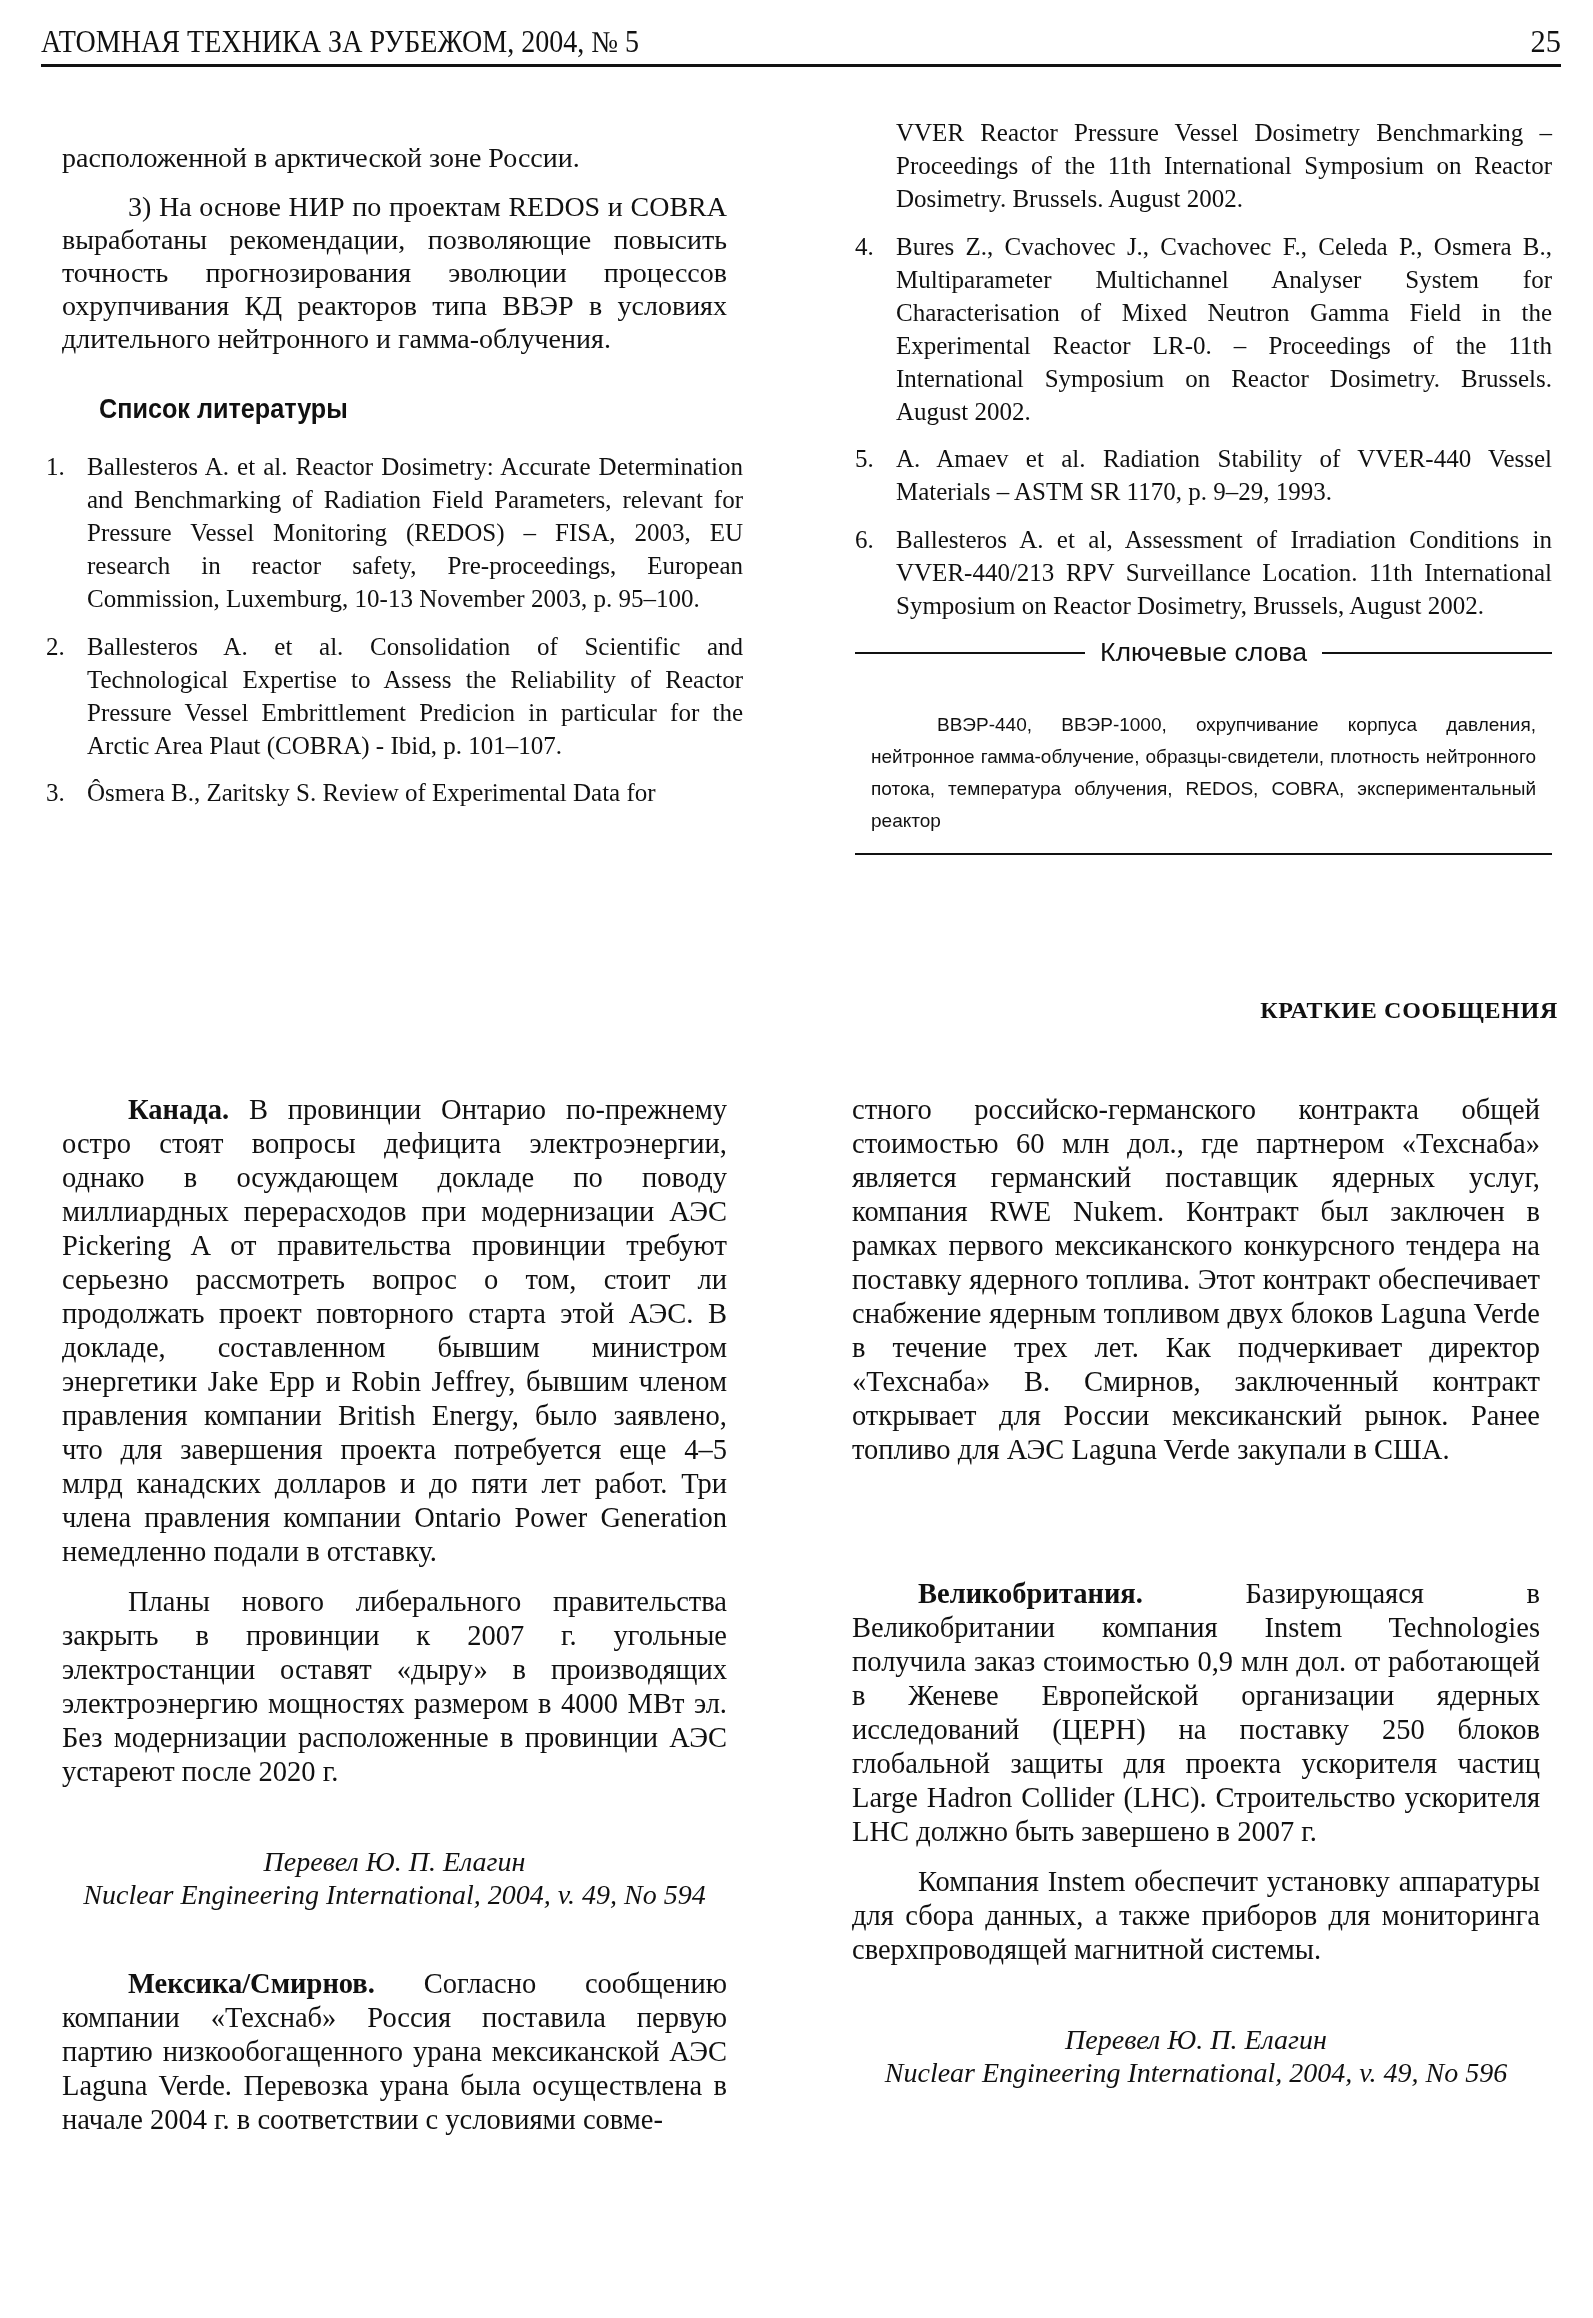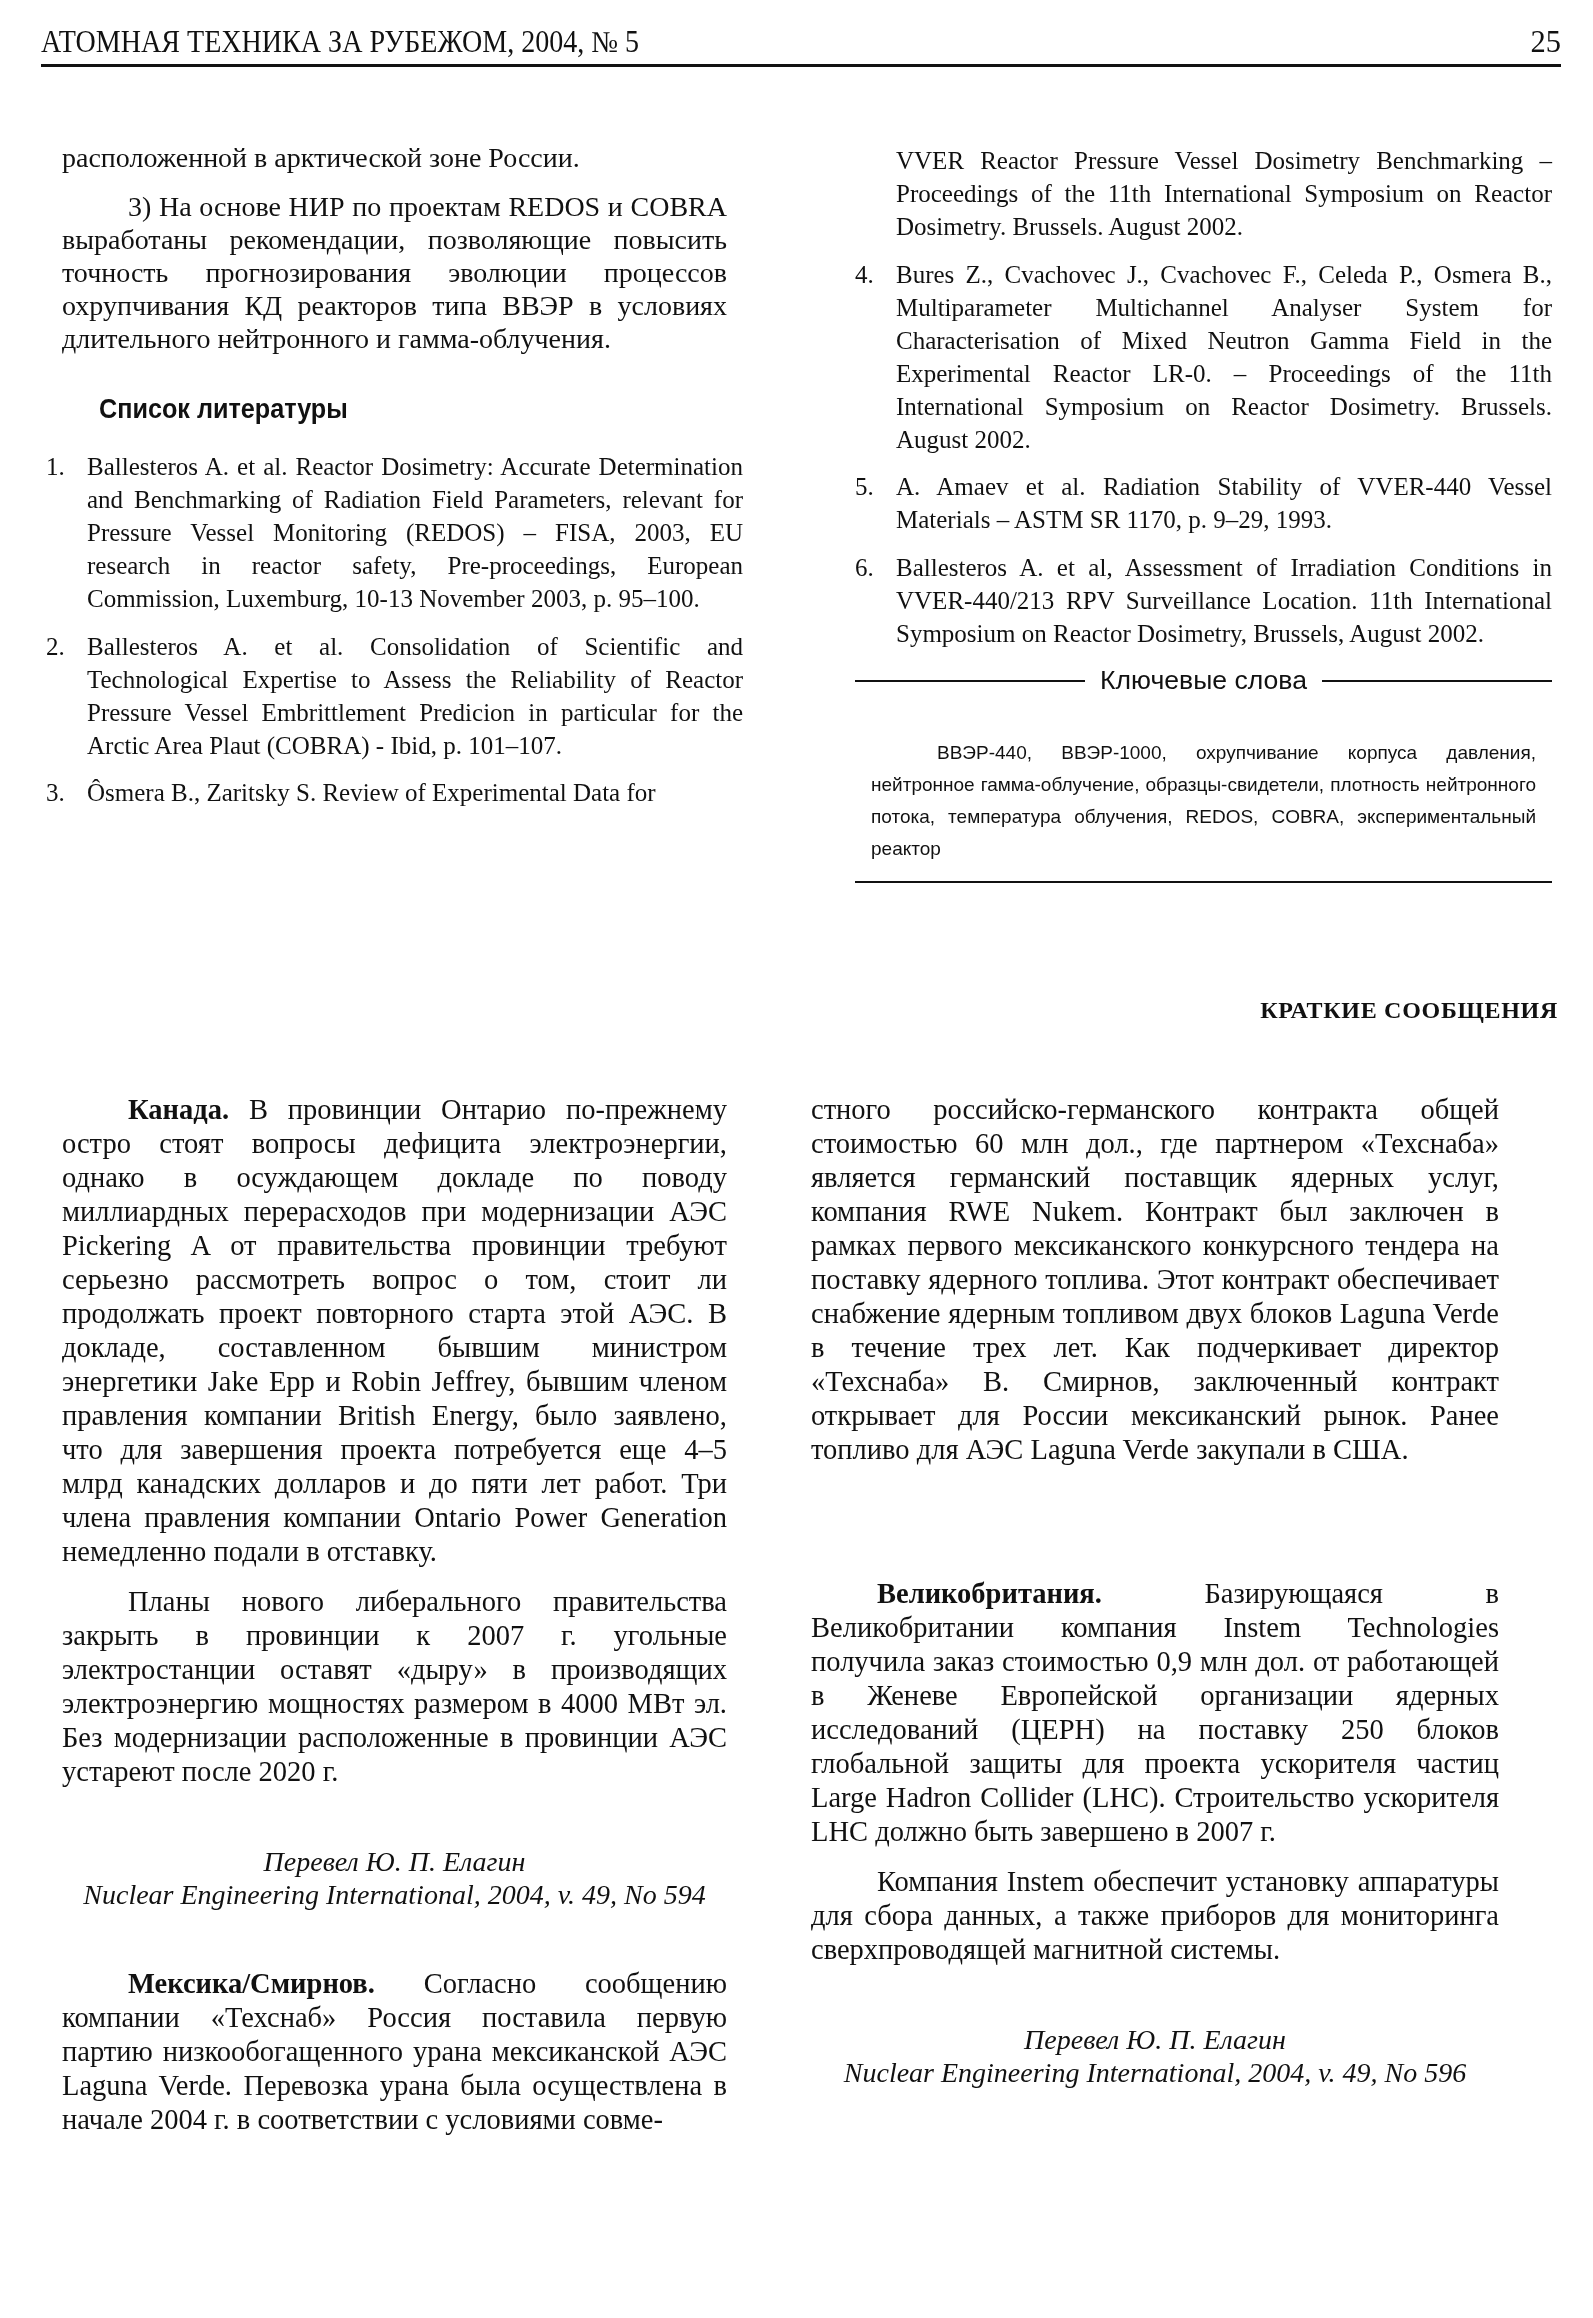--- a/index.html
+++ b/index.html
@@ -19,21 +19,21 @@
   .header .pageno {
     position: absolute; right: 0; top: 5.3px; font-size: 30.5px;
   }
   .header-rule {
     position: absolute; left: 41px; top: 64px; width: 1520px; height: 2.7px; background: #111;
   }
   .col { position: absolute; font-size: 28px; line-height: 33px; text-align: justify; }
   .col p { margin: 16px; }
   .indent { text-indent: 66px; }
   .left-top { left: 46px; top: 125px; width: 697px; }
-  .right-top { left: 855px; top: 144px; width: 697px; }
+  .right-top { left: 855px; top: 116px; width: 697px; }
   .refs { font-size: 25px; line-height: 33px; }
   .ref { position: relative; padding-left: 41px; margin-bottom: 14.6px; text-align: justify; }
   .ref .num { position: absolute; left: 0; top: 0; }
   .refs-heading {
     font-family: "Liberation Sans", "DejaVu Sans", sans-serif;
     font-weight: bold; font-size: 28px; margin: 37px 0 25px 53px;
     transform: scaleX(0.9); transform-origin: left center;
   }
   .keywords-head {
     display: flex; align-items: center; gap: 14.6px;
@@ -42,21 +42,21 @@
   }
   .keywords-head .line { flex: 1; height: 2px; background: #111; }
   .keywords-body { font-size: 19px; line-height: 32px; text-align: justify; font-family: Liberation Sans, sans-serif; }
   .keywords-rule { height: 2px; background: #111; margin-top: 12px; }
   .section-title {
     position: absolute; right: 35px; top: 997px;
     font-family: "Liberation Serif", "DejaVu Serif", serif;
     font-weight: bold; font-size: 24px; letter-spacing: 0.7px;
   }
   .left-bottom { left: 46px; top: 1077px; width: 697px; font-size: 28.5px; line-height: 34px; }
-  .right-bottom { left: 795px; top: 1077px; width: 720px; font-size: 28.5px; line-height: 34px; }
+  .right-bottom { left: 836px; top: 1077px; width: 720px; font-size: 28.5px; line-height: 34px; }
   .lead { font-weight: bold; }
   .credit {
     text-align: center; font-style: italic; font-size: 28px; line-height: 33px;
   }
   .gap-m { height: 40px; }
   .gap-l { height: 78px; }
 </style>
 </head>
 <body>
 

